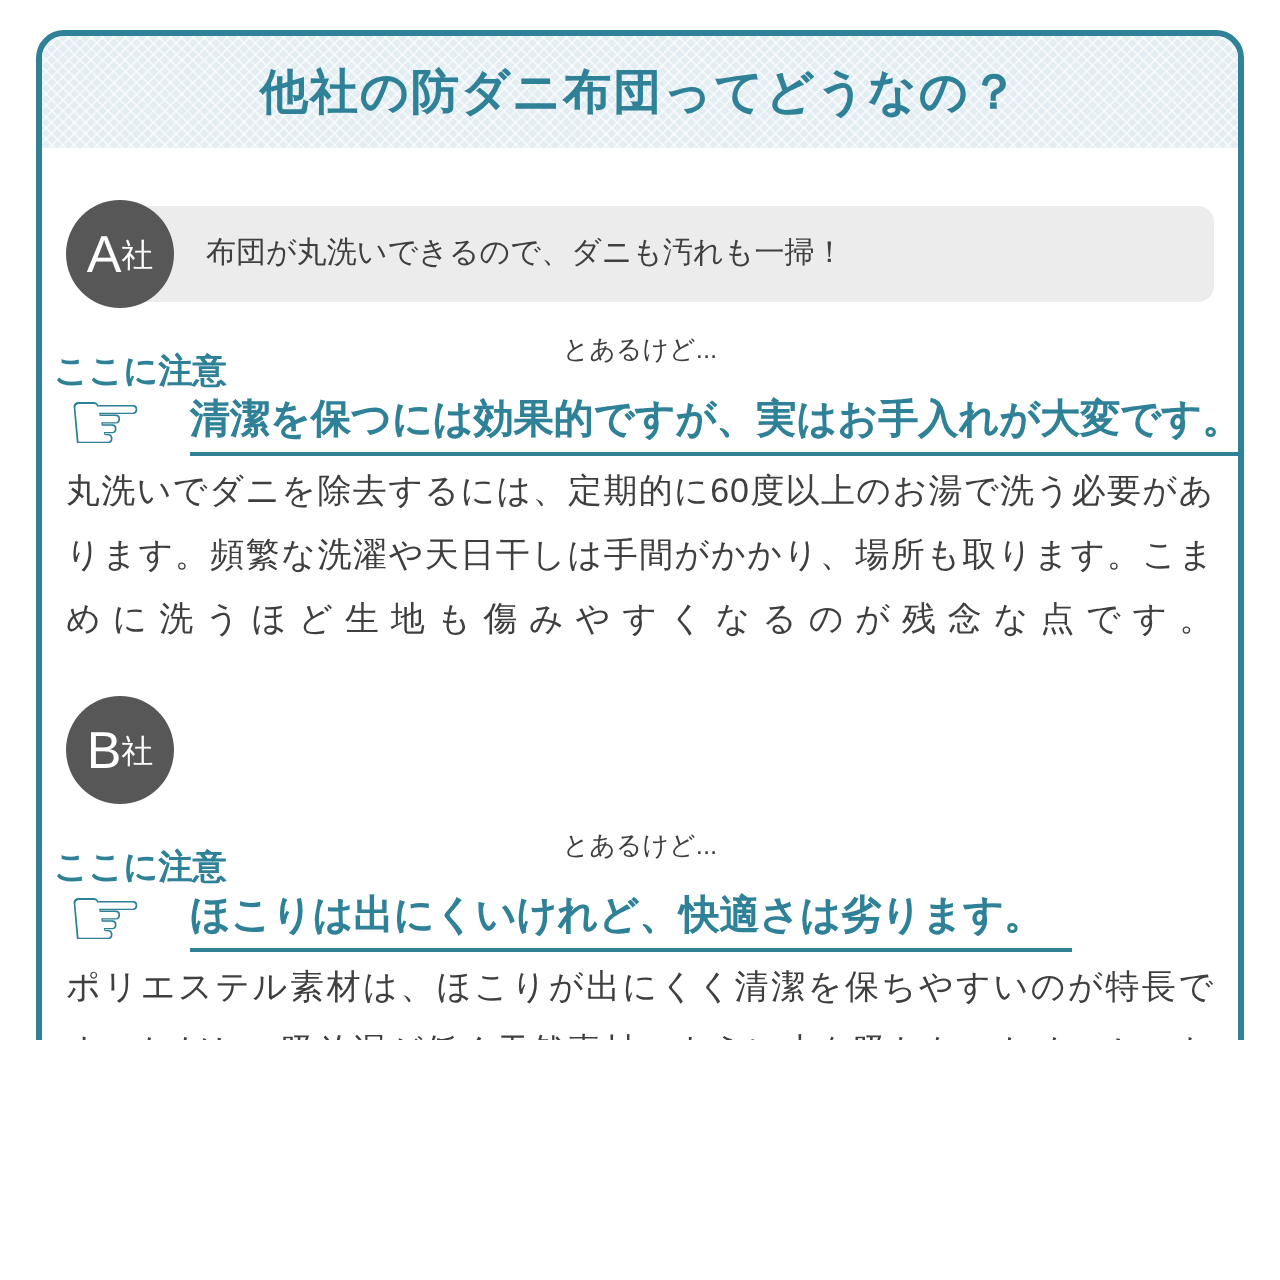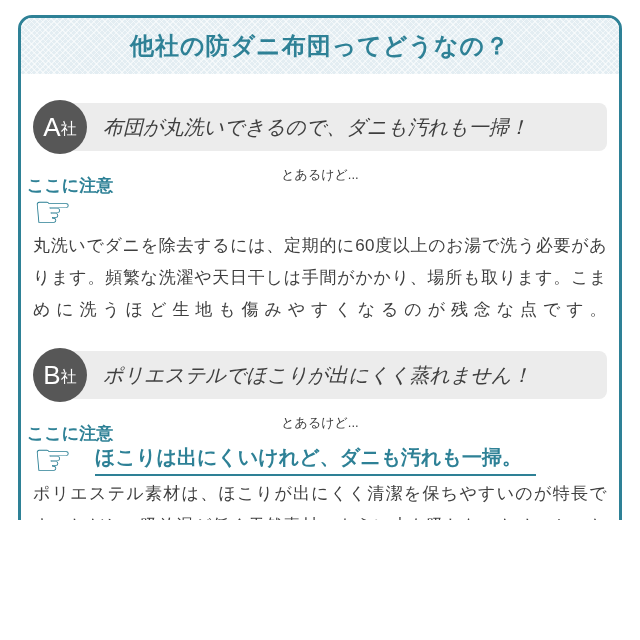--- a/index.html
+++ b/index.html
@@ -68,24 +68,23 @@
     z-index: 2;
   }
   .badge-letter { font-size: 26px; line-height: 1; }
   .badge-suffix { font-size: 16px; line-height: 1; margin-top: 4px; }
   .bubble {
     flex: 1;
     margin-left: -27px;
     background: #ececec;
     border-radius: 8px;
     padding: 11px 12px 11px 43px;
-    font-size: 20px;
+    font-size: 15px;
     line-height: 26px;
     color: #3f3f3f;
-    font-style: italic;
   }
   .transition {
     margin: 9px 0 0 0;
     text-align: center;
     font-size: 13px;
     line-height: 24px;
     color: #3f3f3f;
   }
   .note-label {
     margin: -8px 0 0 -6px;
@@ -147,38 +146,36 @@
             <span class="badge-suffix">社</span>
           </div>
           <div class="bubble">
             <span>布団が丸洗いできるので、ダニも汚れも一掃！</span>
           </div>
         </div>
         <p class="transition">とあるけど...</p>
         <div class="note-label">ここに注意</div>
         <div class="warning-row">
           <span class="hand-icon">☞</span>
+          <span class="warning-text">清潔を保つには効果的ですが、実はお手入れが大変です。</span>
         </div>
         <p class="body-text justify-last">丸洗いでダニを除去するには、定期的に60度以上のお湯で洗う必要があります。頻繁な洗濯や天日干しは手間がかかり、場所も取ります。こまめに洗うほど生地も傷みやすくなるのが残念な点です。</p>
       </section>
 
       <section>
         <div class="claim-row second">
           <div class="badge">
             <span class="badge-letter">B</span>
             <span class="badge-suffix">社</span>
           </div>
-          <div class="bubble">
-            <span>ポリエステルでほこりが出にくく蒸れません！</span>
-          </div>
         </div>
         <p class="transition">とあるけど...</p>
         <div class="note-label">ここに注意</div>
         <div class="warning-row">
           <span class="hand-icon">☞</span>
-          <span class="warning-text">ほこりは出にくいけれど、ダニも汚れも一掃。</span>
+          <span class="warning-text">ほこりは出にくいけれど、快適さは劣ります。</span>
         </div>
         <p class="body-text">ポリエステル素材は、ほこりが出にくく清潔を保ちやすいのが特長です。ただし、吸放湿が低く天然素材のように水を吸わないため、かいた汗が滞留してしまいます。ポリエステル製品は確かにほこりの低減になりますが、ダニの死骸・フンのアレルゲン対策にはなりません。</p>
       </section>
 
     </div>
   </div>
 </div>
 
 </body></html>

